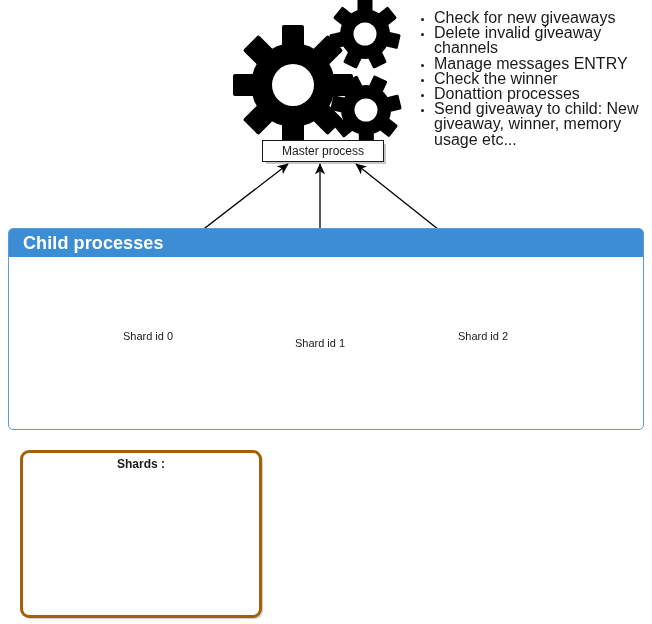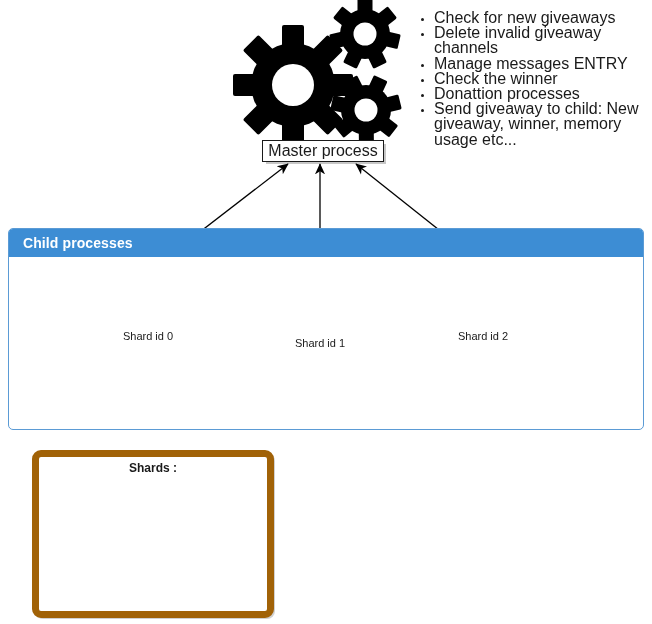--- a/index.html
+++ b/index.html
@@ -60,21 +60,21 @@
     height: 22px;
     background: #ffffff;
     border: 1px solid #1a1a1a;
     box-shadow: 3px 3px 0 -1px rgba(0,0,0,0.22);
     display: flex;
     align-items: center;
     justify-content: center;
     box-sizing: border-box;
   }
   .master-box-label {
-    font-size: 16px;
+    font-size: 12px;
     color: #1a1a1a;
     line-height: 1;
     white-space: nowrap;
   }
 
   
   .child-container {
     position: absolute;
     left: 8px;
     top: 228px;
@@ -89,44 +89,44 @@
   .child-header {
     height: 28px;
     background: #3d8dd4;
     display: flex;
     align-items: center;
     padding-left: 14px;
     box-sizing: border-box;
   }
   .child-header-title {
     color: #ffffff;
-    font-size: 14px;
+    font-size: 18px;
     font-weight: bold;
     letter-spacing: 0.1px;
     line-height: 1;
   }
 
   
   .shard-label {
     position: absolute;
     font-size: 11px;
     color: #1a1a1a;
     text-align: center;
     width: 110px;
     line-height: 1;
   }
 
   
   .shards-box {
     position: absolute;
-    left: 32px;
+    left: 20px;
     top: 450px;
     width: 242px;
     height: 168px;
-    border: 7px solid #a16207;
+    border: 3px solid #a16207;
     border-radius: 9px;
     background: #ffffff;
     box-sizing: border-box;
     box-shadow: 2px 2px 0 -1px rgba(0,0,0,0.18);
   }
   .shards-title {
     height: 22px;
     display: flex;
     align-items: center;
     justify-content: center;

